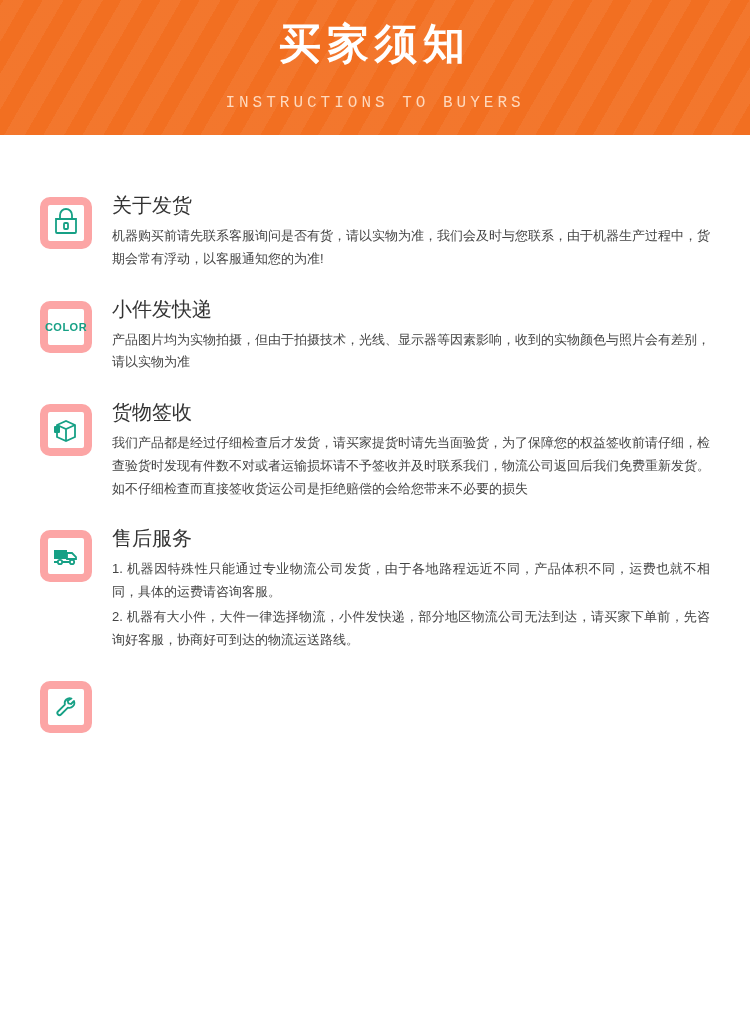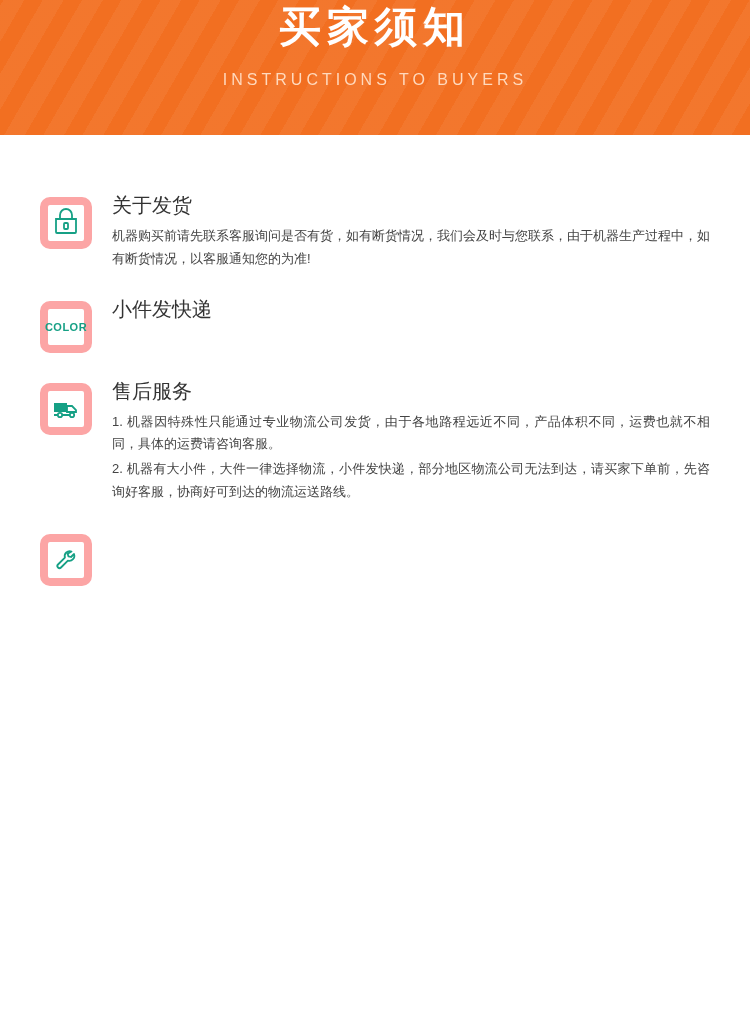--- a/index.html
+++ b/index.html
@@ -31,35 +31,36 @@
       rgba(255,255,255,0.00) 0px,
       rgba(255,255,255,0.00) 16px,
       rgba(255,255,255,0.055) 16px,
       rgba(255,255,255,0.055) 34px
     );
   }
   .banner-inner {
     position: relative;
     z-index: 2;
     text-align: center;
-    padding-top: 3px;
+    padding-top: 20px;
   }
   .banner-title {
     color: #ffffff;
     font-size: 42px;
     font-weight: bold;
     letter-spacing: 6px;
     line-height: 1.15;
     margin: 0;
   }
   .banner-sub {
     color: #ffd9bd;
     font-size: 16px;
     letter-spacing: 4px;
-    margin-top: 20px;
+    margin-top: 26px;
+    font-family: Liberation Mono, monospace;
   }
 
   
   .content {
     padding: 58px 40px 0 40px;
   }
   .section {
     display: flex;
     align-items: flex-start;
     margin-bottom: 26px;
@@ -123,35 +124,53 @@
     <div class="icon-box">
       <svg width="30" height="30" viewBox="0 0 30 30" fill="none" stroke="#16a085" stroke-width="1.8">
         <path d="M5 11h20v13a1 1 0 0 1-1 1H6a1 1 0 0 1-1-1z"></path>
         <path d="M9 11V7a6 6 0 0 1 12 0v4" stroke-width="1.8"></path>
         <rect x="13" y="15" width="4" height="6" rx="1"></rect>
       </svg>
     </div>
     <div class="sec-body">
       <h3 class="sec-title">关于发货</h3>
       <div class="sec-text">
-        <p>机器购买前请先联系客服询问是否有货，如有断货情况，我们会及时与您联系，由于机器生产过程中，如有断货情况，以客服通知您的为准!</p>
+        <p>机器购买前请先联系客服询问是否有货，请以实物为准，我们会及时与您联系，由于机器生产过程中，货期会常有浮动，以客服通知您的为准!</p>
       </div>
     </div>
   </div>
 
   <div class="section">
     <div class="icon-box">
       <span class="color-text">COLOR</span>
     </div>
     <div class="sec-body">
       <h3 class="sec-title">小件发快递</h3>
+      <div class="sec-text">
+        <p>产品图片均为实物拍摄，但由于拍摄技术，光线、显示器等因素影响，收到的实物颜色与照片会有差别，请以实物为准</p>
+      </div>
     </div>
   </div>
 
 
+  <div class="section">
+    <div class="icon-box">
+      <svg width="30" height="30" viewBox="0 0 30 30" fill="none" stroke="#16a085" stroke-width="1.8">
+        <path d="M6 10l9-4 9 4v12l-9 4-9-4z"></path>
+        <path d="M6 10l9 4 9-4M15 14v12"></path>
+        <rect x="3" y="11" width="6" height="7" rx="1" fill="#16a085" stroke="none"></rect>
+      </svg>
+    </div>
+    <div class="sec-body">
+      <h3 class="sec-title">货物签收</h3>
+      <div class="sec-text">
+        <p>我们产品都是经过仔细检查后才发货，请买家提货时请先当面验货，为了保障您的权益签收前请仔细，检查验货时发现有件数不对或者运输损坏请不予签收并及时联系我们，物流公司返回后我们免费重新发货。如不仔细检查而直接签收货运公司是拒绝赔偿的会给您带来不必要的损失</p>
+      </div>
+    </div>
+  </div>
 
   <div class="section">
     <div class="icon-box">
       <svg width="30" height="30" viewBox="0 0 30 30" fill="none" stroke="#16a085" stroke-width="1.8">
         <path d="M3 9h13v9H3z" fill="#16a085" stroke="none"></path>
         <path d="M16 12h5l4 4v2h-9z"></path>
         <circle cx="9" cy="21" r="2.2"></circle>
         <circle cx="21" cy="21" r="2.2"></circle>
         <path d="M3 21h3.5M11.5 21h7"></path>
       </svg>

